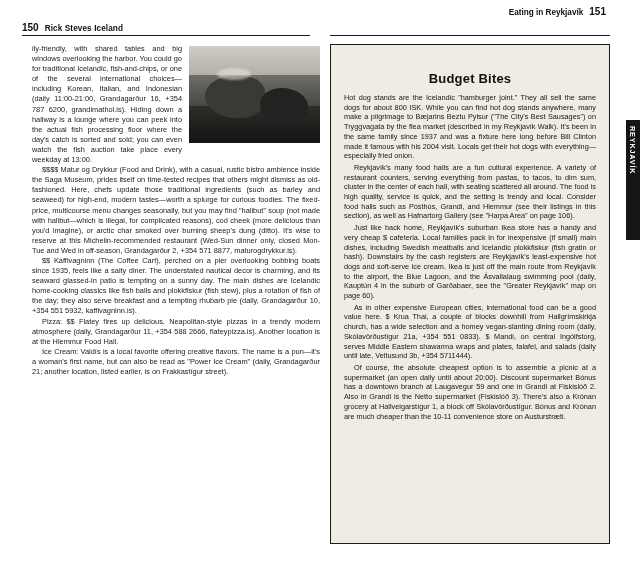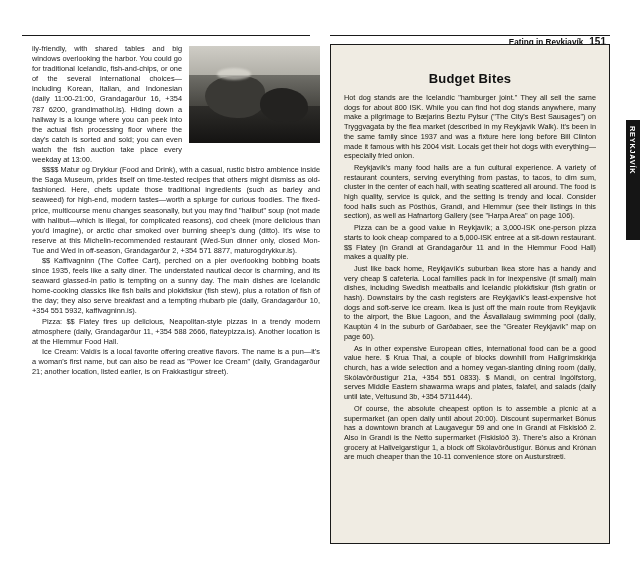--- a/index.html
+++ b/index.html
@@ -36,21 +36,21 @@
     margin-right: 6px;
   }
   .head-left .title {
     font-weight: bold;
     font-size: 8.2px;
     letter-spacing: 0.1px;
   }
   .head-right {
     position: absolute;
     right: 34px;
-    top: 36px;
+    top: 6px;
     font-size: 8.5px;
     color: #111;
     text-align: right;
     white-space: nowrap;
   }
   .head-right .title {
     font-weight: bold;
     font-size: 8.2px;
   }
   .head-right .folio {
@@ -193,20 +193,23 @@
   }
   .sidebar-body p.noindent {
     text-indent: 0;
   }
 </style>
 </head>
 <body>
 
 <div class="page">
 
+  <div class="head-left">
+    <span class="folio">150</span><span class="title">Rick Steves Iceland</span>
+  </div>
   <div class="head-right">
     <span class="title">Eating in Reykjavík</span><span class="folio">151</span>
   </div>
   <div class="rule rule-left"></div>
   <div class="rule rule-right"></div>
 
   <div class="thumbtab">
     <span>REYKJAVÍK</span>
   </div>
 
@@ -224,20 +227,19 @@
     <p>$$ Kaffivagninn (The Coffee Cart), perched on a pier overlooking bobbing boats since 1935, feels like a salty diner. The understated nautical decor is charming, and its seaward glassed-in patio is tempting on a sunny day. The main dishes are Icelandic home-cooking classics like fish balls and plokkfiskur (fish stew), plus a rotation of fish of the day; they also serve breakfast and a tempting rhubarb pie (daily, Grandagarður 10, +354 551 5932, kaffivagninn.is).</p>
     <p>Pizza: $$ Flatey fires up delicious, Neapolitan-style pizzas in a trendy modern atmosphere (daily, Grandagarður 11, +354 588 2666, flateypizza.is). Another location is at the Hlemmur Food Hall.</p>
     <p>Ice Cream: Valdís is a local favorite offering creative flavors. The name is a pun—it's a woman's first name, but can also be read as "Power Ice Cream" (daily, Grandagarður 21; another location, listed earlier, is on Frakkastígur street).</p>
   </div>
 
   <div class="sidebar-box">
     <div class="sidebar-title">Budget Bites</div>
     <div class="sidebar-body">
       <p class="noindent">Hot dog stands are the Icelandic "hamburger joint." They all sell the same dogs for about 800 ISK. While you can find hot dog stands anywhere, many make a pilgrimage to Bæjarins Beztu Pylsur ("The City's Best Sausages") on Tryggvagata by the flea market (described in my Reykjavík Walk). It's been in the same family since 1937 and was a fixture here long before Bill Clinton made it famous with his 2004 visit. Locals get their hot dogs with everything—especially fried onion.</p>
       <p>Reykjavík's many food halls are a fun cultural experience. A variety of restaurant counters, serving everything from pastas, to tacos, to dim sum, cluster in the center of each hall, with seating scattered all around. The food is high quality, service is quick, and the setting is trendy and local. Consider food halls such as Pósthús, Grandi, and Hlemmur (see their listings in this section), as well as Hafnartorg Gallery (see "Harpa Area" on page 106).</p>
-      <p>Pizza can be a good value in Reykjavík; a 3,000-ISK one-person pizza starts to look cheap compared to a 5,000-ISK entree at a sit-down restaurant. $$ Flatey (in Grandi at Grandagarður 11 and in the Hlemmur Food Hall) makes a quality pie.</p>
       <p>Just like back home, Reykjavík's suburban Ikea store has a handy and very cheap $ cafeteria. Local families pack in for inexpensive (if small) main dishes, including Swedish meatballs and Icelandic plokkfiskur (fish gratin or hash). Downstairs by the cash registers are Reykjavík's least-expensive hot dogs and soft-serve ice cream. Ikea is just off the main route from Reykjavík to the airport, the Blue Lagoon, and the Ásvallalaug swimming pool (daily, Kauptún 4 in the suburb of Garðabaer, see the "Greater Reykjavík" map on page 60).</p>
       <p>As in other expensive European cities, international food can be a good value here. $ Krua Thai, a couple of blocks downhill from Hallgrímskirkja church, has a wide selection and a homey vegan-slanting dining room (daily, Skólavörðustígur 21a, +354 551 0833). $ Mandi, on central Ingólfstorg, serves Middle Eastern shawarma wraps and plates, falafel, and salads (daily until late, Veltusund 3b, +354 5711444).</p>
       <p>Of course, the absolute cheapest option is to assemble a picnic at a supermarket (an open daily until about 20:00). Discount supermarket Bónus has a downtown branch at Laugavegur 59 and one in Grandi at Fiskislóð 2. Also in Grandi is the Netto supermarket (Fiskislóð 3). There's also a Krónan grocery at Hallveigarstígur 1, a block off Skólavörðustígur. Bónus and Krónan are much cheaper than the 10-11 convenience store on Austurstræti.</p>
     </div>
   </div>
 
 </div>
 
 </body></html>

